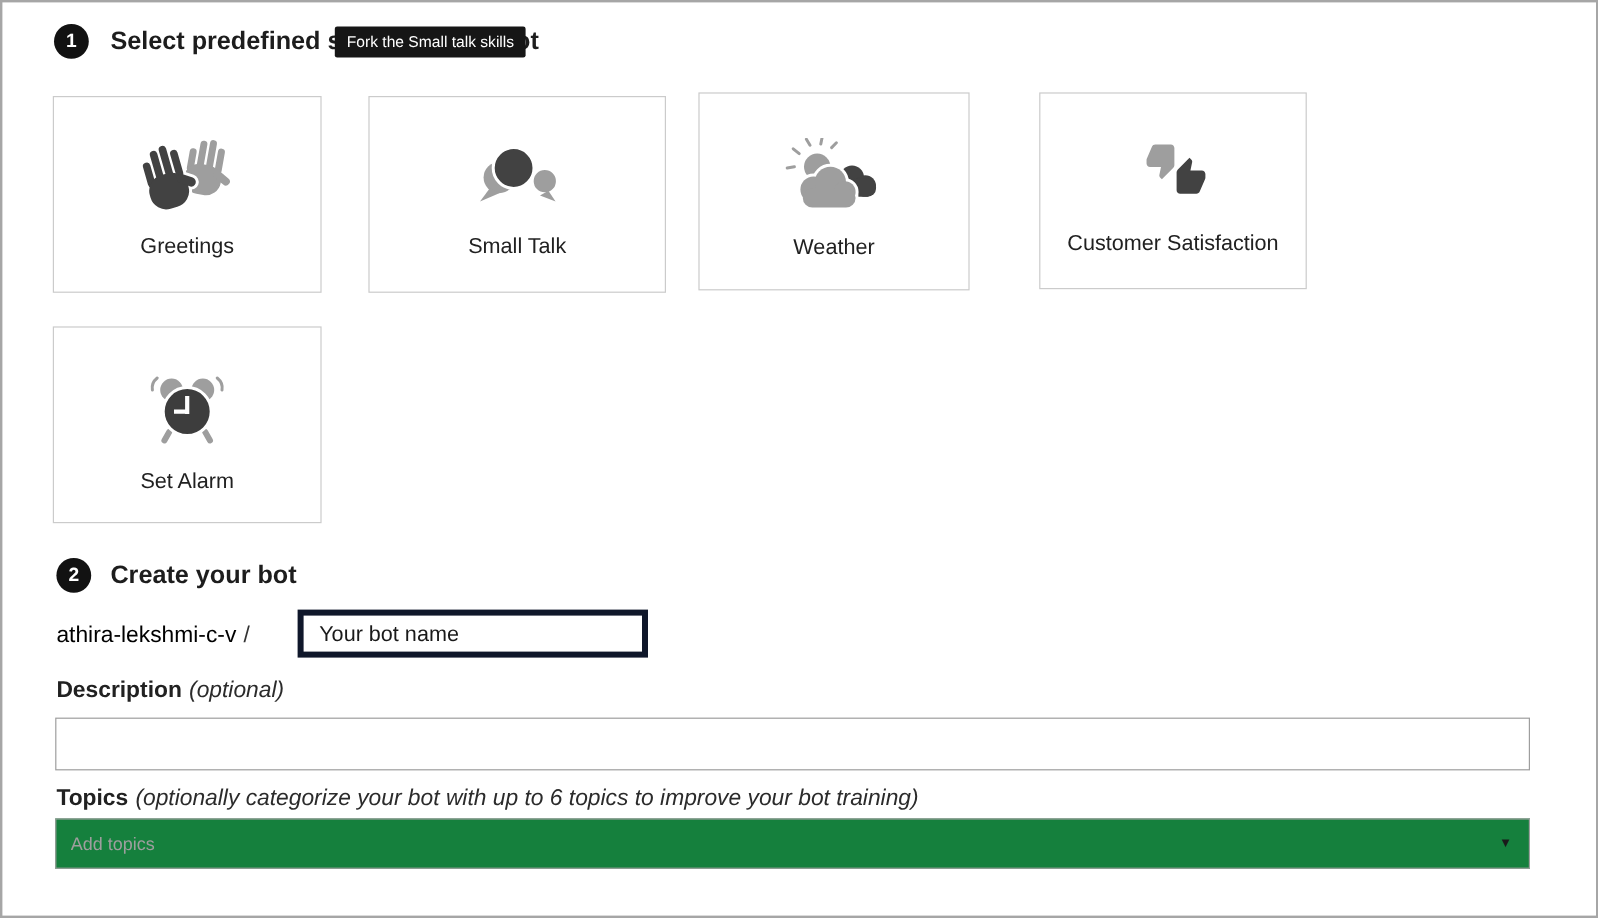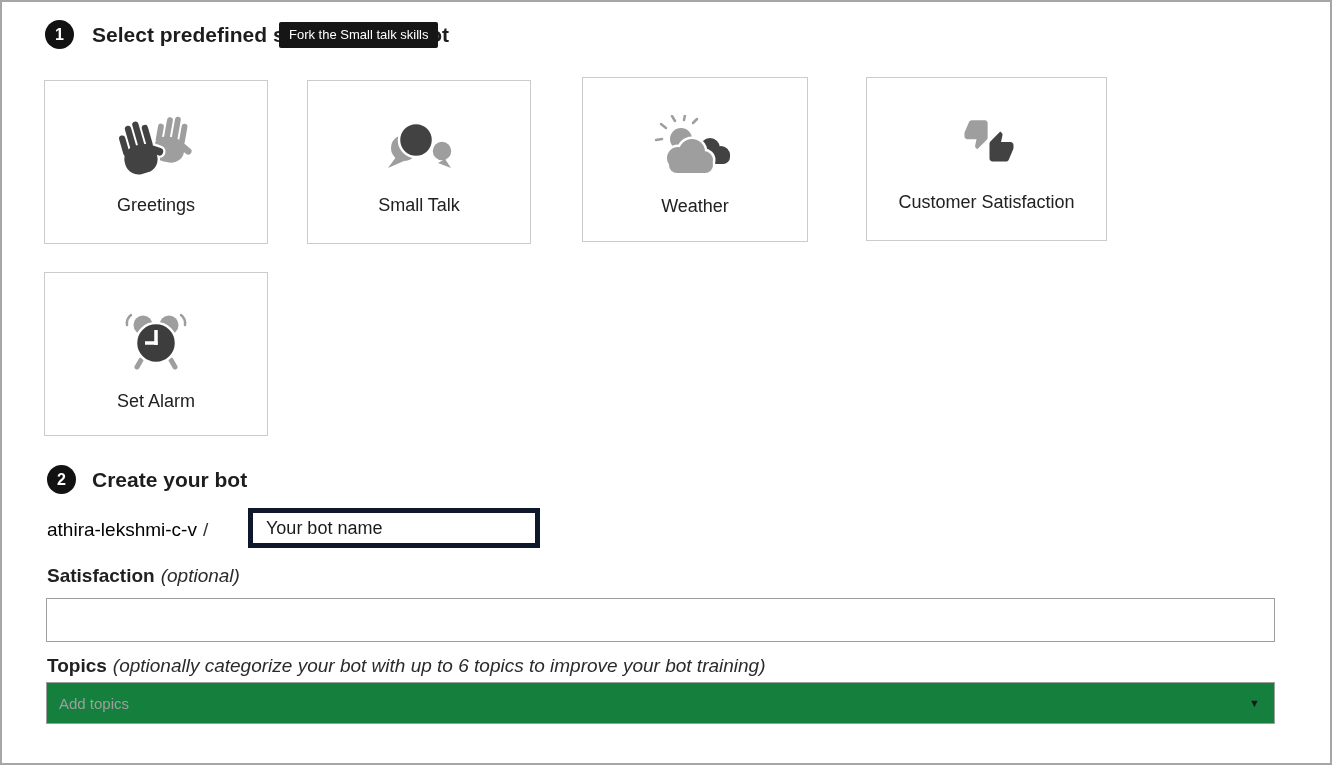--- a/index.html
+++ b/index.html
@@ -36,23 +36,23 @@
   }
   
   .card{
     position:absolute;
     box-sizing:border-box;
     background:#fff;border:1px solid #cbcbcb;
     display:flex;flex-direction:column;align-items:center;
     cursor:pointer;
   }
   .card-1{left:42px;top:78px;width:224px;height:164px;}
-  .card-2{left:305px;top:78px;width:224px;height:164px;}
+  .card-2{left:305px;top:78px;width:248px;height:164px;}
   .card-3{left:580px;top:75px;width:226px;height:165px;}
-  .card-4{left:864px;top:75px;width:241px;height:164px;}
+  .card-4{left:864px;top:75px;width:223px;height:164px;}
   .card-5{left:42px;top:270px;width:224px;height:164px;}
   .icon-box{
     height:68px;margin-top:30px;
     display:flex;align-items:center;justify-content:center;
   }
   .card-3 .icon-box,.card-5 .icon-box{margin-top:34px;}
   .card-label{
     margin-top:16px;font-size:18px;color:#212121;white-space:nowrap;
   }
   
@@ -227,21 +227,21 @@
 
   <div class="step-circle" id="step2-circle">2</div>
   <div class="step-title" id="step2-title">Create your bot</div>
 
   <div class="owner-row">
     <a class="owner-link" href="#">athira-lekshmi-c-v</a><span class="owner-sep">/</span>
   </div>
   <input class="botname-input" type="text" value="Your bot name" style="">
 
   <div class="field-label" id="desc-label">
-    <span class="lbl">Satisfaction</span><span class="hint">(optional)</span>
+    <span class="lbl">Description</span><span class="hint">(optional)</span>
   </div>
   <input class="desc-input" type="text" value="" style="">
 
   <div class="field-label" id="topics-label">
     <span class="lbl">Topics</span><span class="hint">(optionally categorize your bot with up to 6 topics to improve your bot training)</span>
   </div>
   <div class="topics-box">
     <input class="topics-input" type="text" placeholder="Add topics" style="">
     <span class="dropdown-arrow">▼</span>
   </div>

